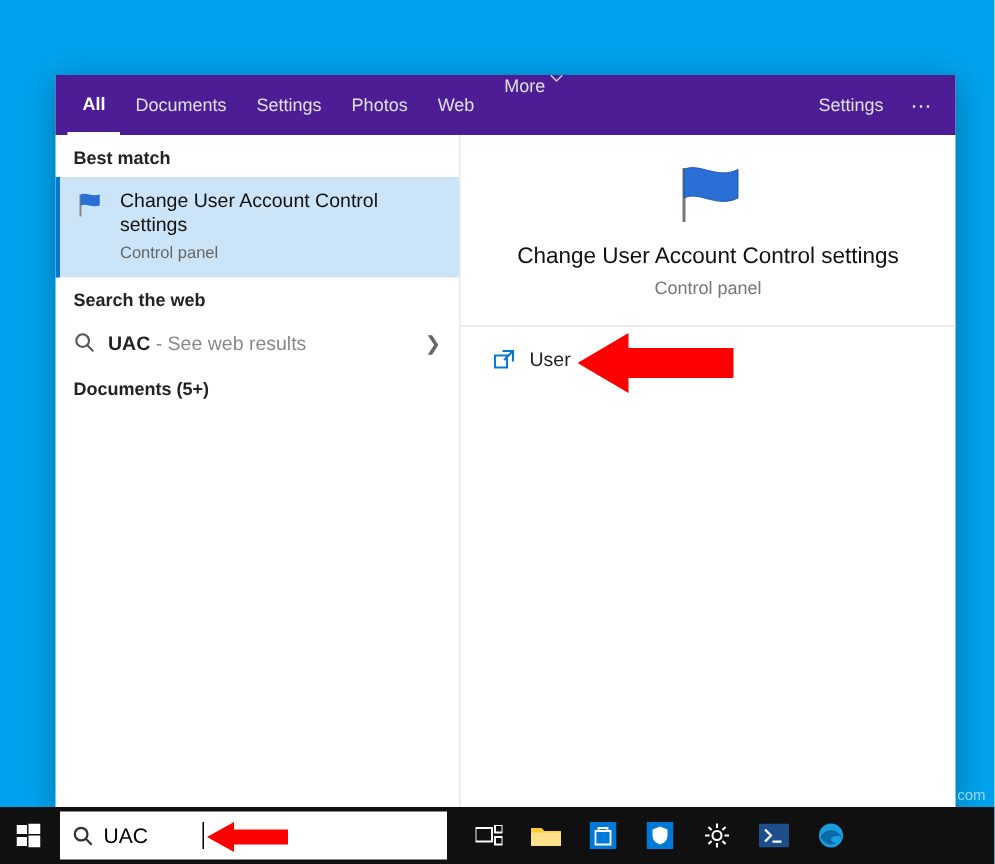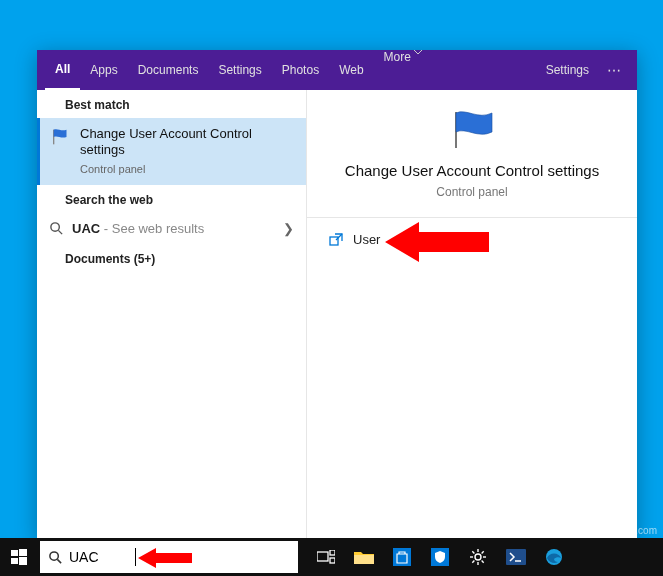--- a/index.html
+++ b/index.html
@@ -25,21 +25,21 @@
 }
 .tab { padding: 0 10px; height: 40px; display: flex; align-items: center; cursor: pointer; }
 .tab.active { border-bottom: 2px solid #fff; font-weight: 600; color: #fff; }
 .tabs .more { display: flex; align-items: flex-start; gap: 3px; }
 .tabs .spacer { flex: 1; }
 .tabs .dots { padding: 0 8px; font-size: 14px; }
 
 .body { flex: 1; display: flex; }
 
 .left { width: 270px; border-right: 1px solid #e6e6e6; display: flex; flex-direction: column; }
-.section-label { font-size: 12px; font-weight: 600; padding: 8px 28px 6px; color: #222; }
+.section-label { font-size: 12px; font-weight: 600; padding: 8px 12px 6px; color: #222; }
 
 .best-match {
   background: #cce4f7;
   border-left: 3px solid #0078d7;
   padding: 8px 10px 10px 10px;
   display: flex; gap: 8px;
 }
 .flag-icon-small { width: 22px; height: 22px; flex-shrink: 0; }
 .bm-title { font-size: 13px; color: #111; line-height: 1.25; }
 .bm-sub { font-size: 11px; color: #666; margin-top: 4px; }
@@ -93,21 +93,20 @@
 .watermark { position: absolute; right: 6px; bottom: 40px; font-size: 10px; color: rgba(255,255,255,0.6); margin-left: 16px; }
 
 .mag { width: 15px; height: 15px; }
 </style>
 </head>
 <body>
 
 <div class="search-panel">
   <div class="tabs">
     <div class="tab active">All</div>
-    <div class="tab">Apps</div>
     <div class="tab">Documents</div>
     <div class="tab">Settings</div>
     <div class="tab">Photos</div>
     <div class="tab">Web</div>
     <div class="tab more">
       <span>More</span>
       <svg width="8" height="5" viewBox="0 0 8 5">
           <path d="M0 0 L4 4 L8 0" fill="none" stroke="#ccc" stroke-width="1"></path>
         </svg>
     </div>

